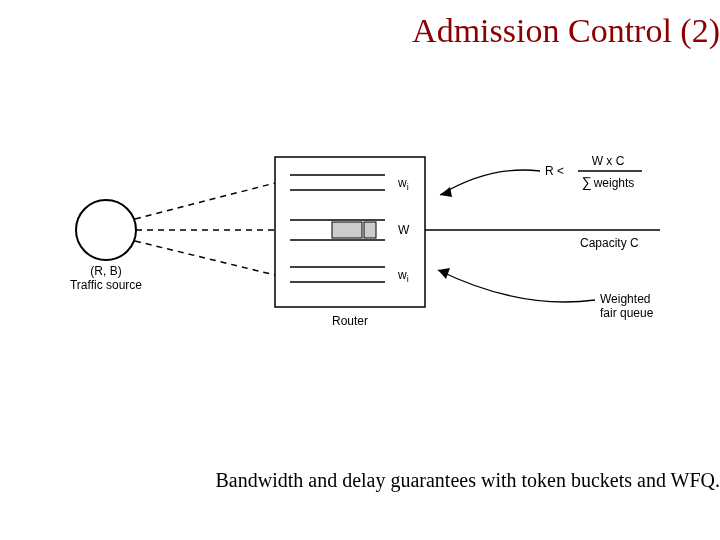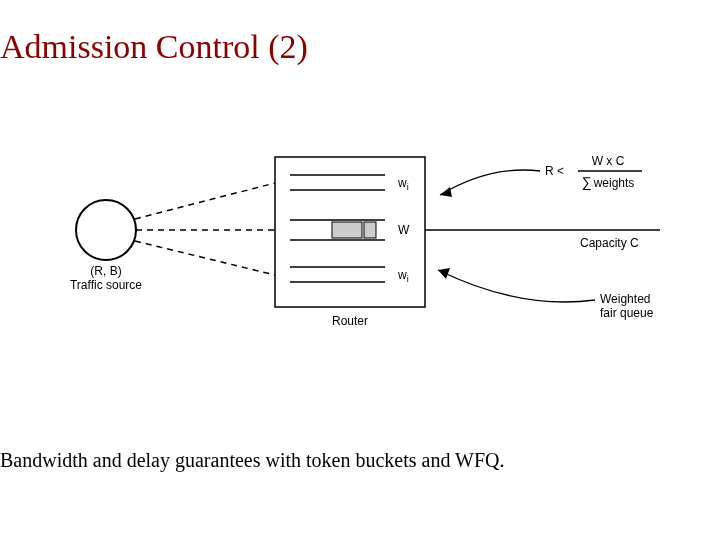--- a/index.html
+++ b/index.html
@@ -14,31 +14,30 @@
   .slide {
     position: relative;
     width: 720px;
     height: 540px;
   }
   .title {
     position: absolute;
     top: 12px;
     left: 0;
     right: 0;
-    text-align: left;
+    text-align: right;
     font-size: 34px;
     color: #8b0000;
-    margin-top: 16px;
   }
   .caption {
     position: absolute;
-    bottom: 68px;
+    bottom: 48px;
     left: 0;
     right: 0;
-    text-align: left;
+    text-align: right;
     font-size: 20px;
     color: #000;
   }
   .diagram {
     position: absolute;
     left: 40px;
     top: 135px;
     width: 640px;
     height: 220px;
   }

